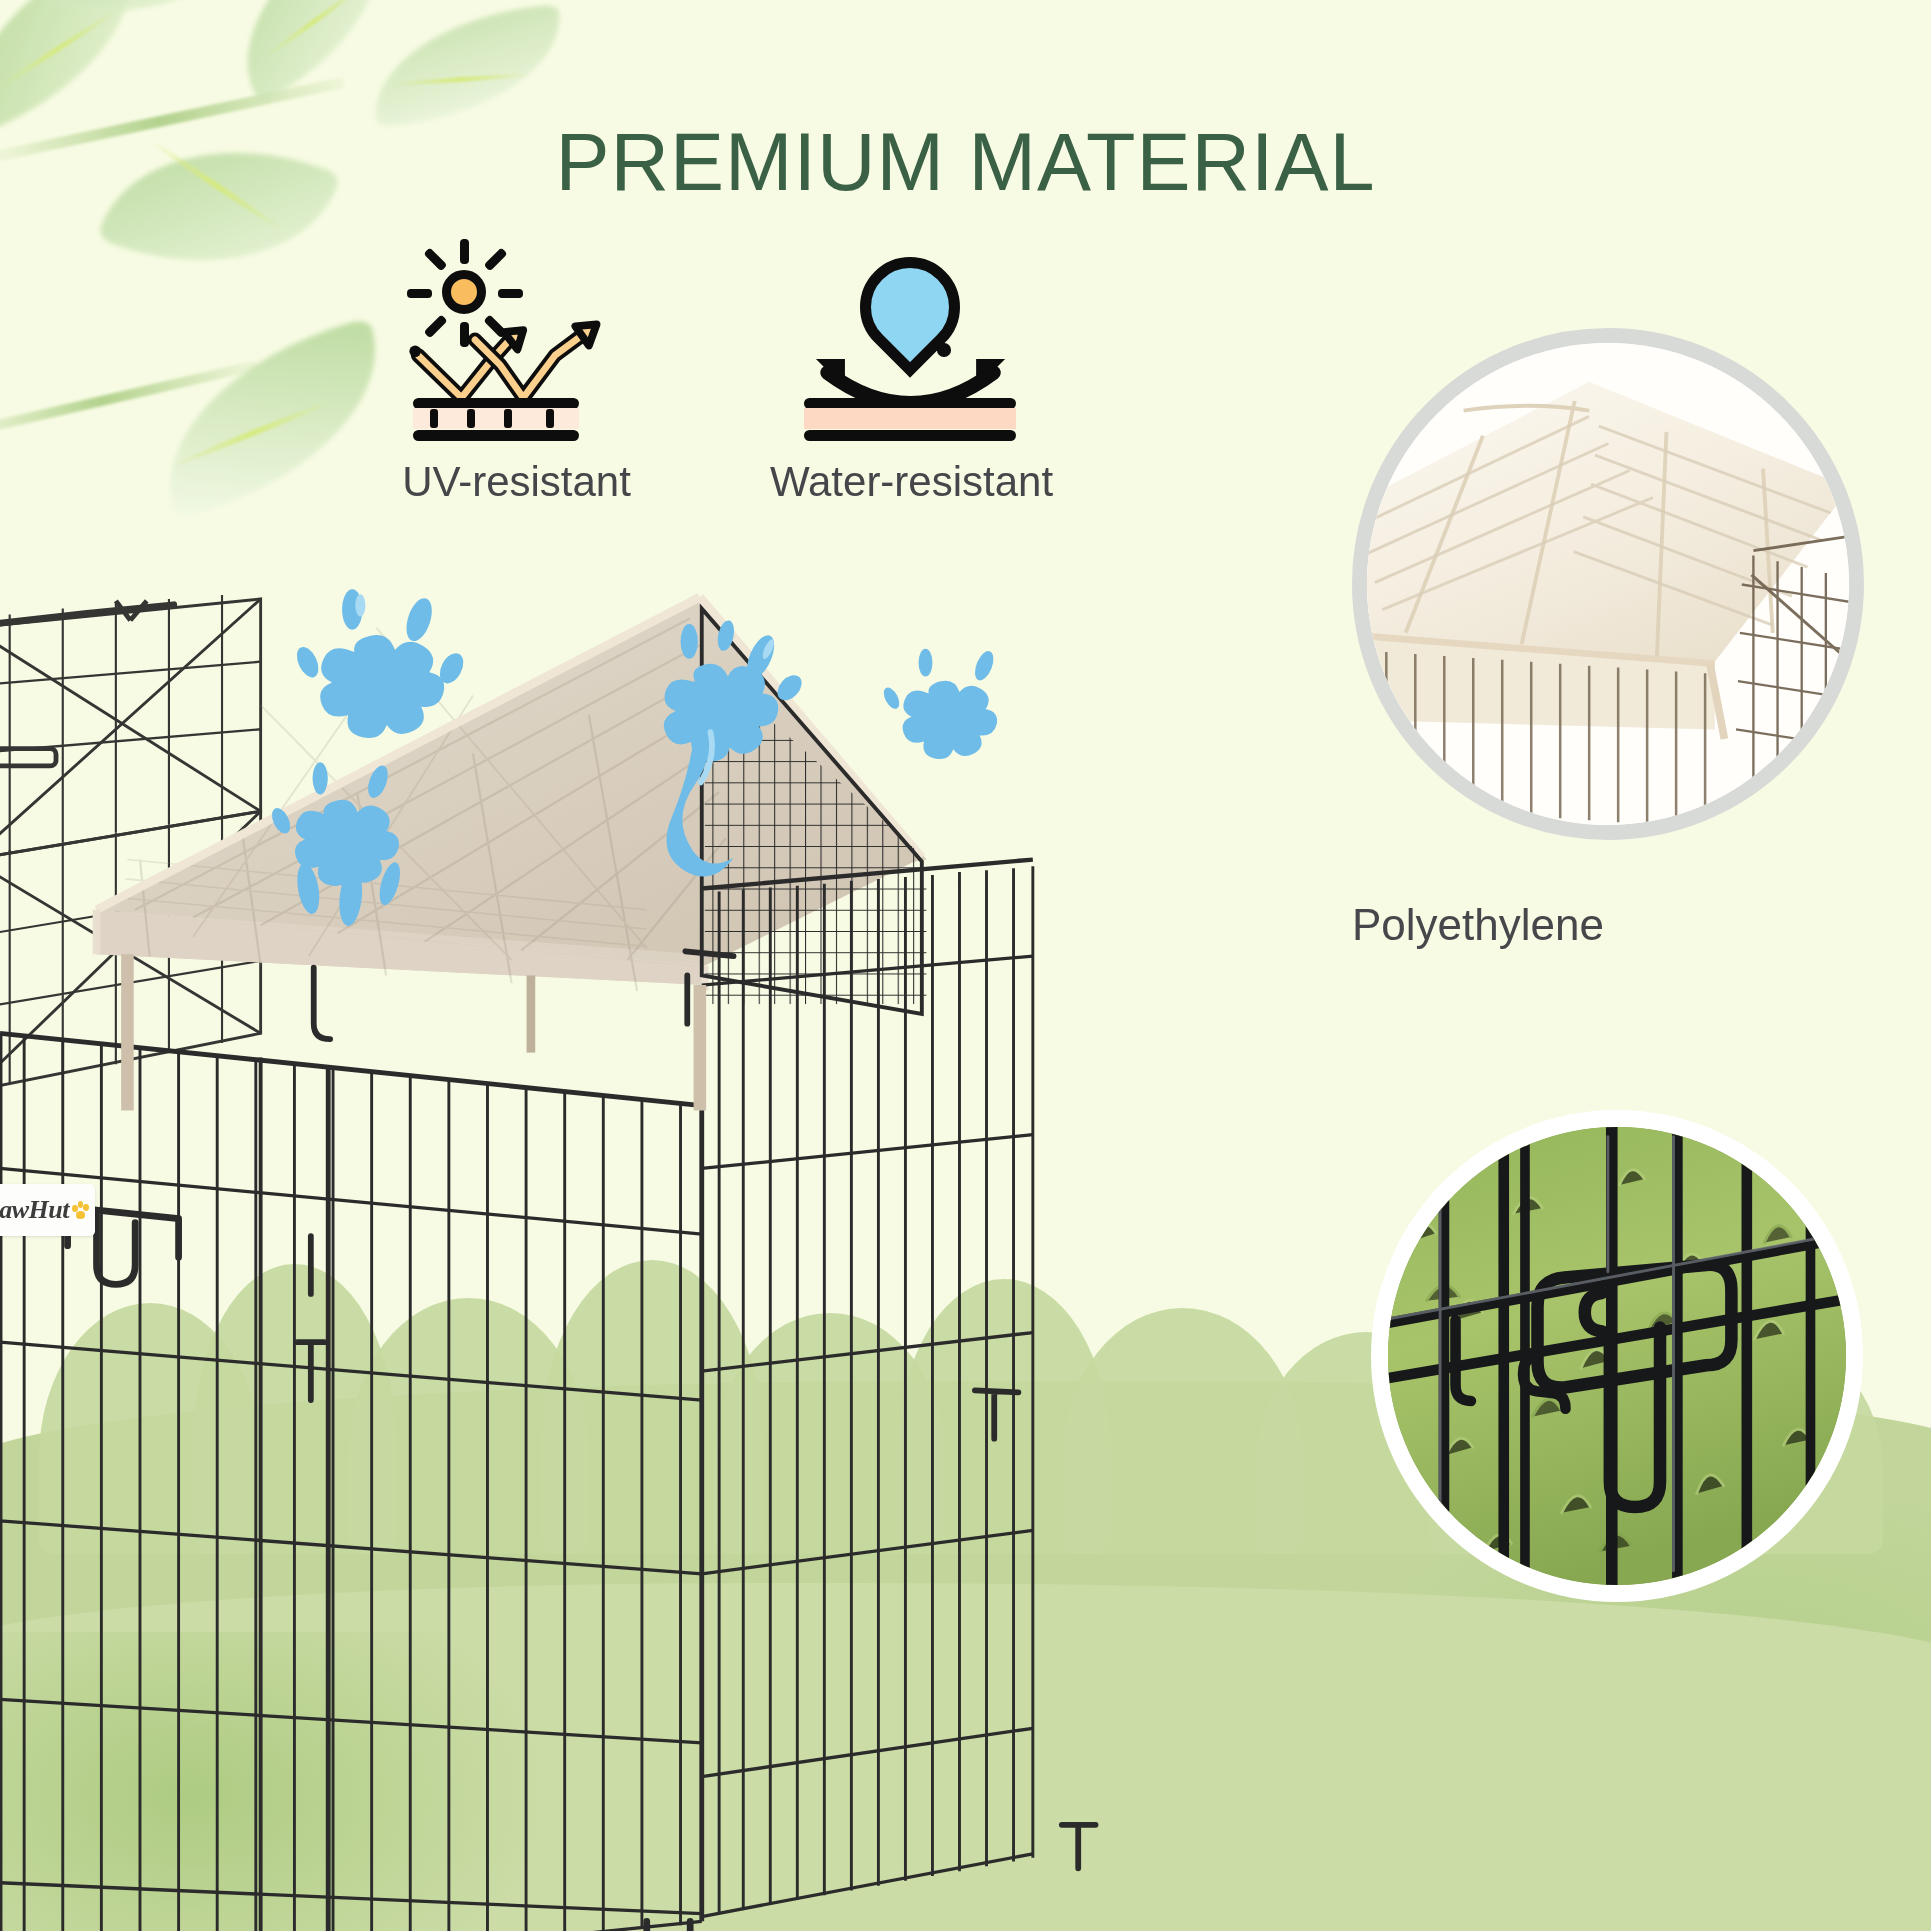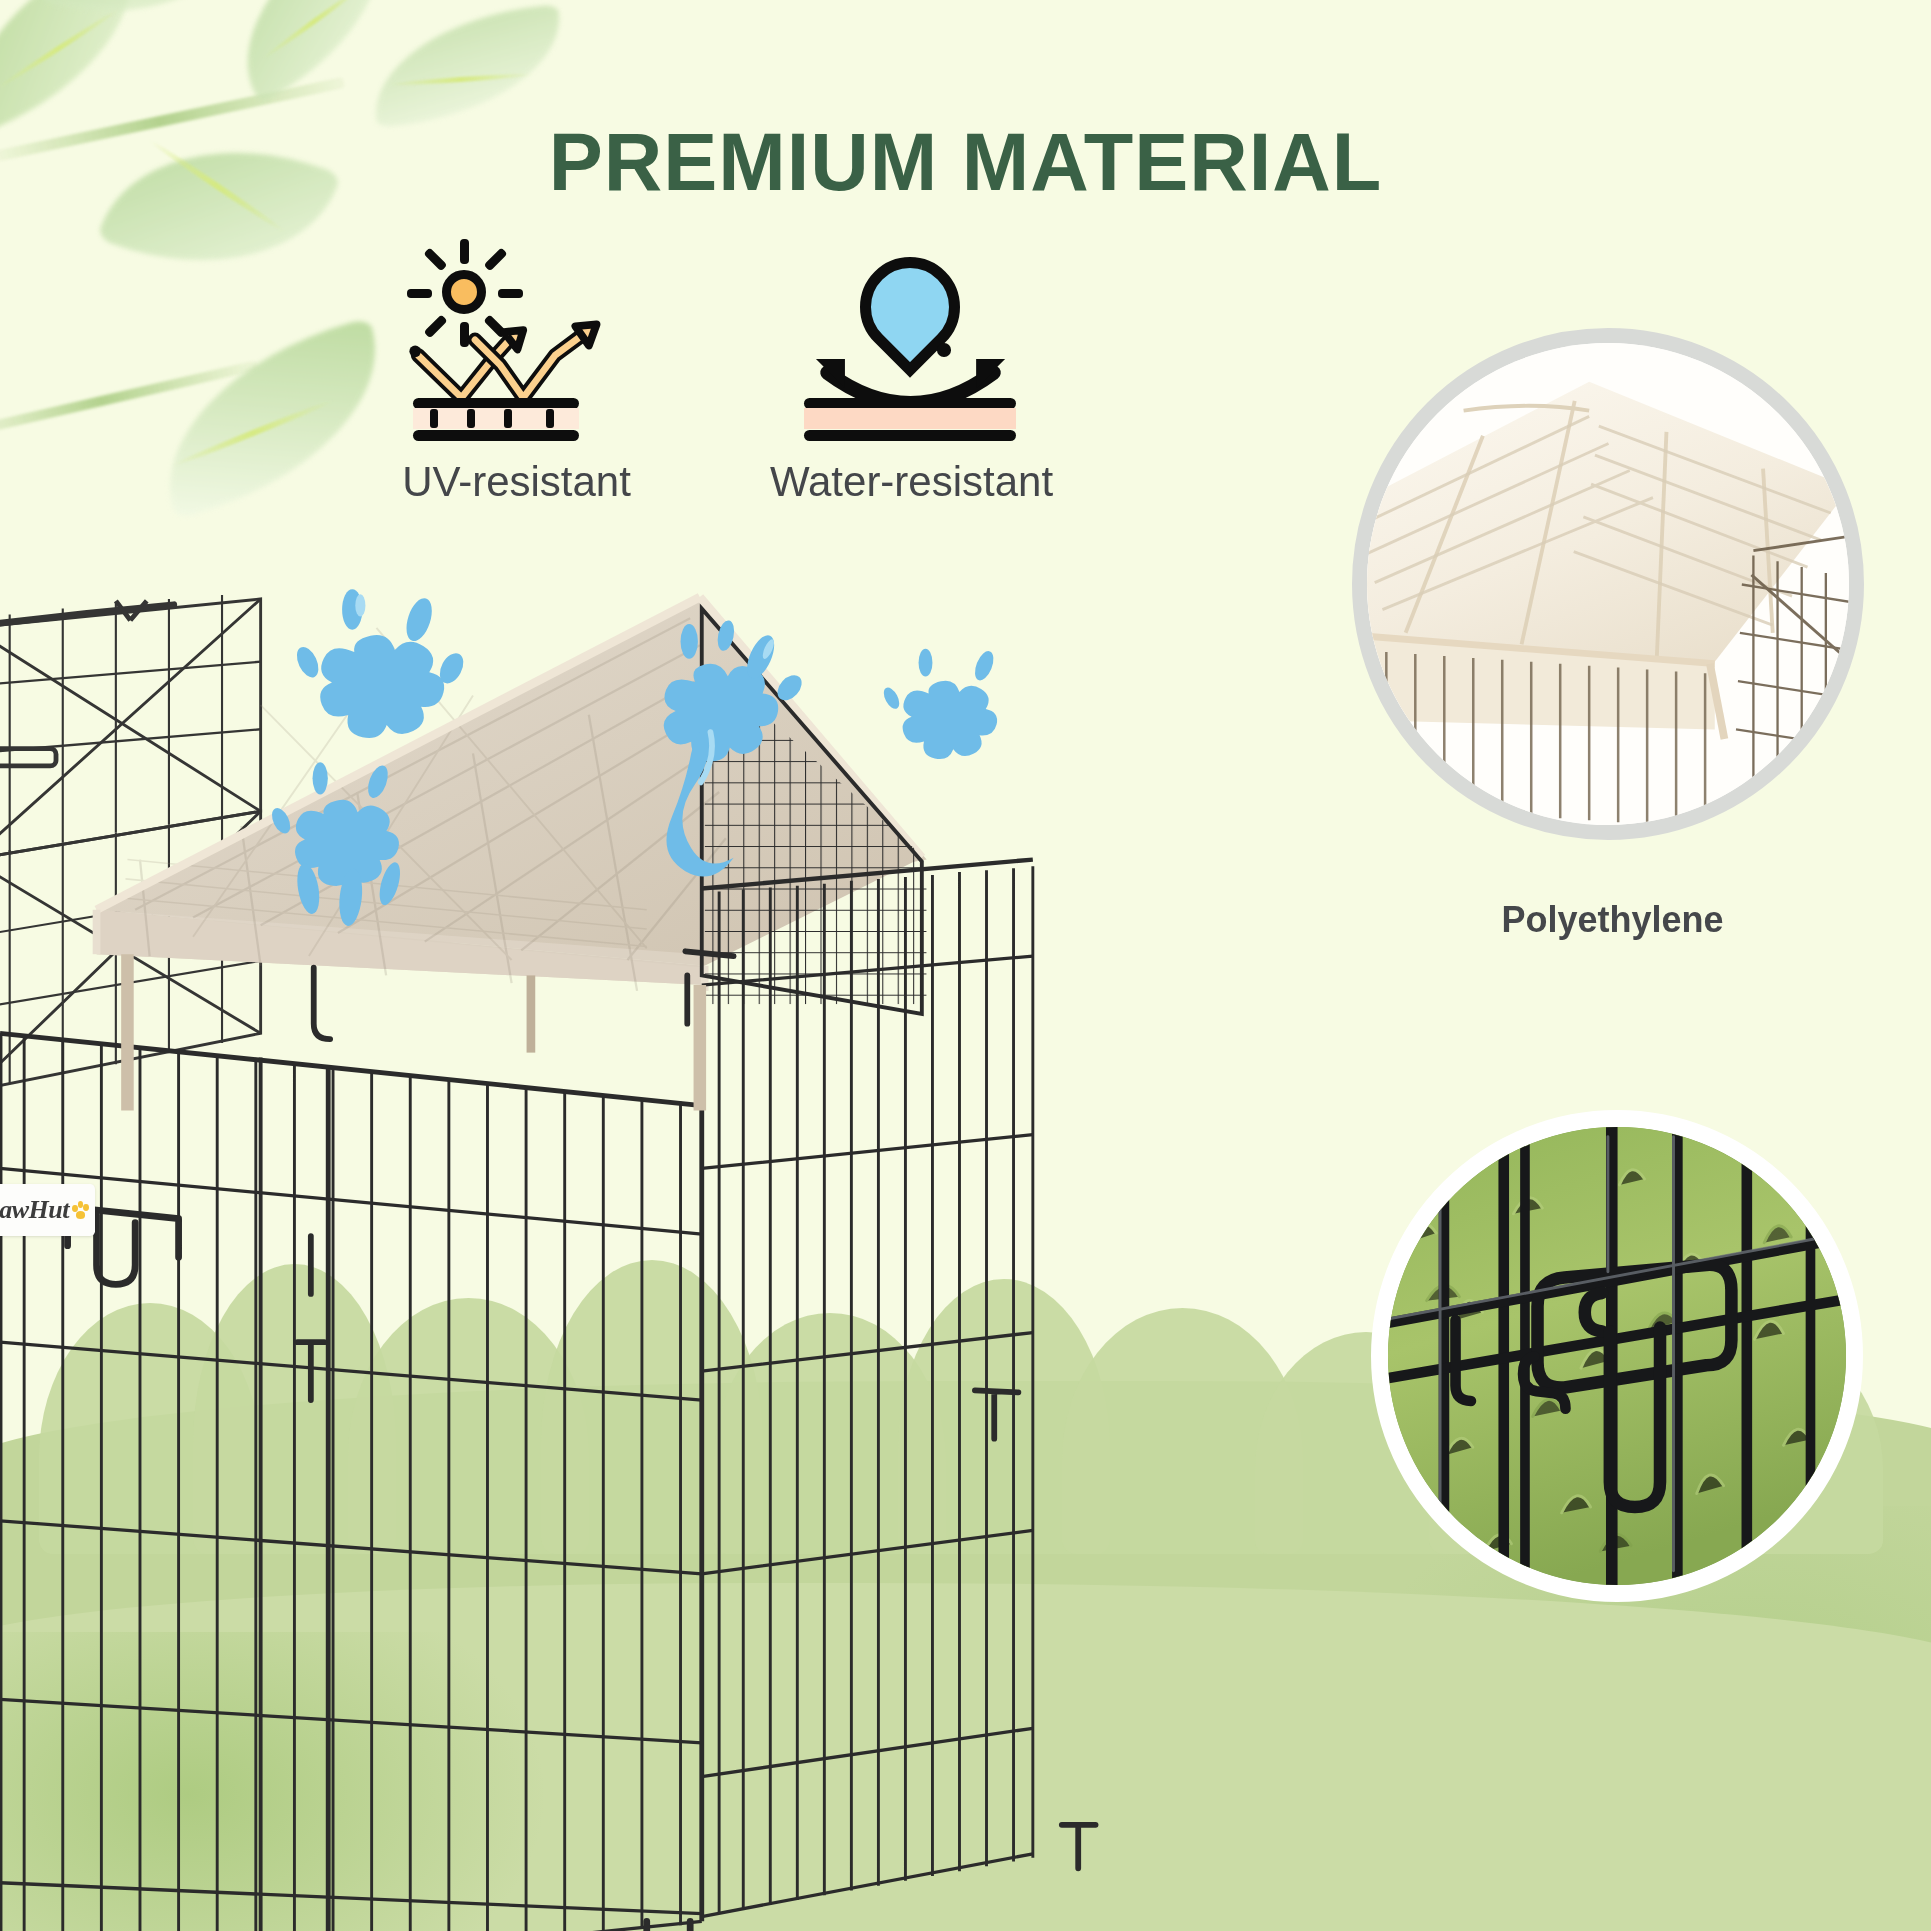--- a/index.html
+++ b/index.html
@@ -75,21 +75,21 @@
     border-radius: 50%;
     filter: blur(1px);
   }
 
   
   .headline {
     position: absolute;
     left: 0; right: 0; top: 116px;
     text-align: center;
     font-size: 81px;
-    font-weight: bold;
+    font-weight: normal;
     letter-spacing: 1px;
     color: #3a6146;
     font-family: "Liberation Sans", sans-serif;
   }
 
   
   .feature-row {
     position: absolute;
     left: 357px; top: 251px;
     width: 714px; height: 261px;
@@ -196,23 +196,22 @@
   }
   .inset-bot {
     left: 1371px; top: 1110px;
     width: 492px; height: 492px;
     border: 17.4px solid #ffffff;
     background: #7fa24a;
     box-sizing: border-box;
   }
   .inset-caption {
     position: absolute;
-    text-align: center;
-    font-size: 36px;
-    font-weight: 700;
+    font-size: 44px;
+    font-weight: 400;
     line-height: 1.22;
     color: #45474b;
   }
   .cap-top { left: 1352px; top: 898px; width: 521px; }
   .cap-bot { left: 1352px; top: 1632px; width: 541px; }
 </style>
 </head>
 <body>
 
 <div id="stage">

